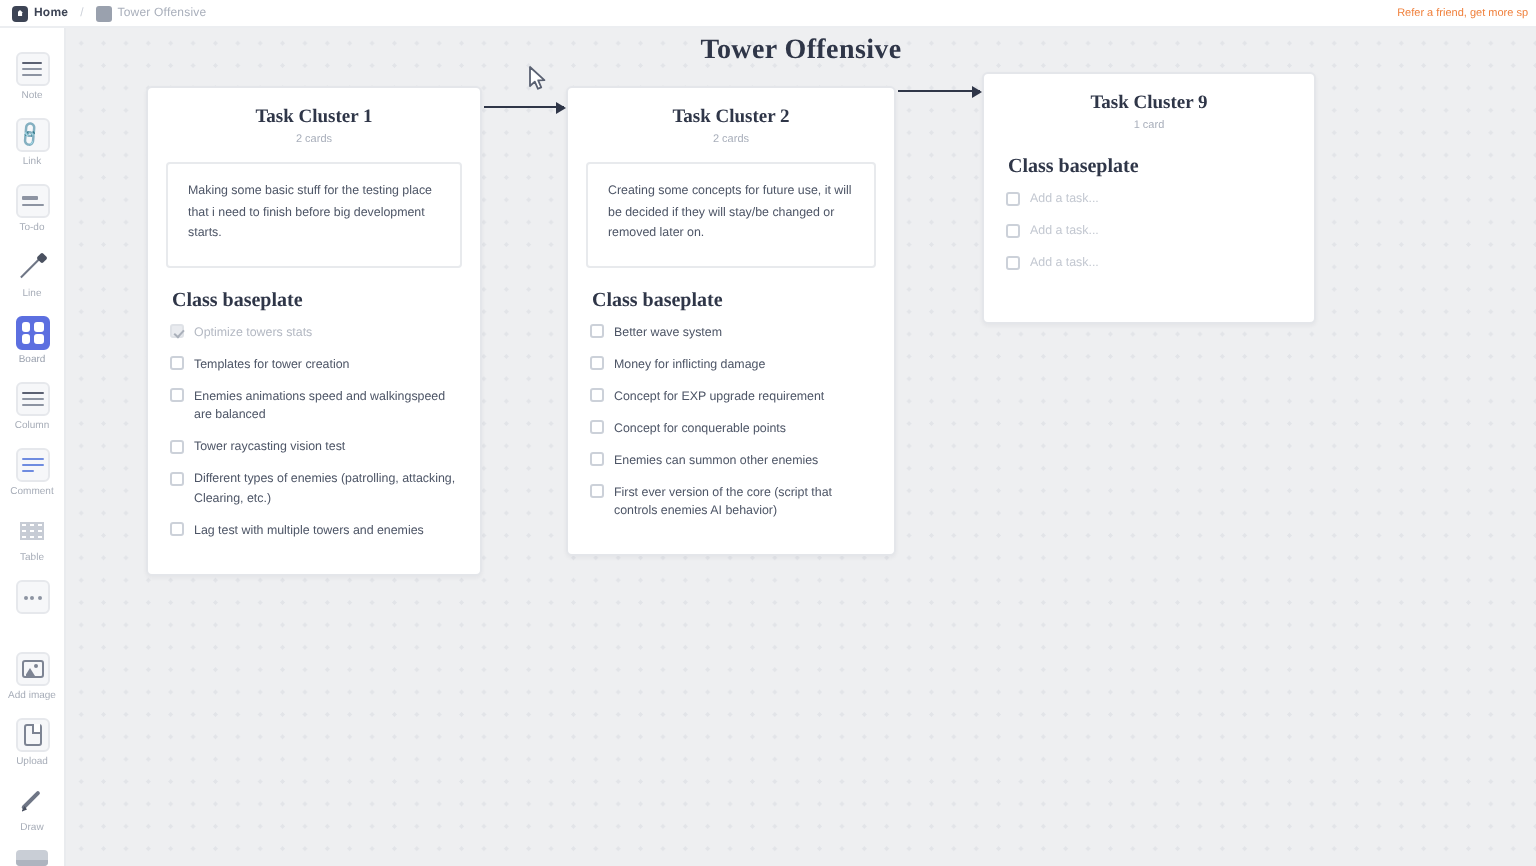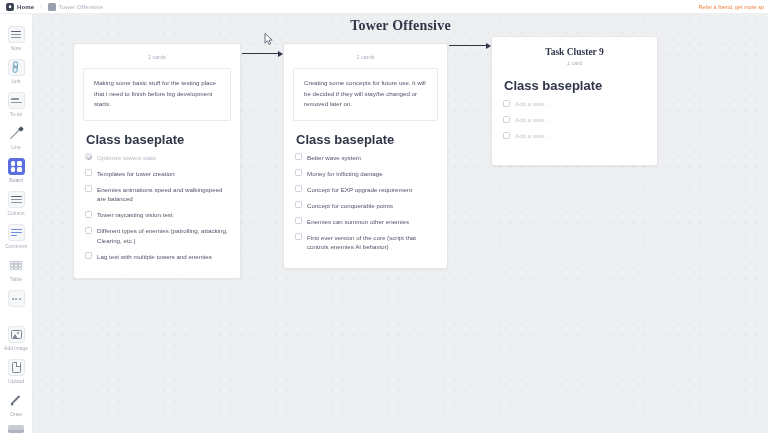--- a/index.html
+++ b/index.html
@@ -185,22 +185,22 @@
 
   .note-card {
     border: 1px solid #e8eaed; border-radius: 2px;
     padding: 9px 10px 10px 10px;
     margin-bottom: 9px;
   }
   .note-text { font-size: 6.2px; color: #4d5566; line-height: 10.5px; }
 
   .todo-card { padding: 2px 2px 0 2px; }
   .todo-title {
-    font-family: Liberation Sans, sans-serif;
-    font-size: 13px; font-weight: 700; color: #2f3648;
+    font-family: Liberation Serif, serif;
+    font-size: 10px; font-weight: 700; color: #2f3648;
     margin-bottom: 6px; margin-left: 1px;
   }
   .todo-row { display: flex; align-items: flex-start; gap: 5px; margin-bottom: 6.5px; }
   .cbox {
     flex: 0 0 auto; width: 7px; height: 7px; margin-top: .5px;
     border: 1px solid #ccd1d9; border-radius: 1.5px; background: #fff;
     position: relative;
   }
   .cbox.checked { background: #e9ebef; border-color: #dfe2e7; }
   .cbox.checked:after {
@@ -378,20 +378,21 @@
   </div>
 
   <div class="canvas">
 
     <div class="board-title">Tower Offensive</div>
 
     <div class="arrow" id="arrow1"></div>
     <div class="arrow" id="arrow2"></div>
 
     <div class="cluster" id="cluster1">
+      <div class="cluster-title">Task Cluster 1</div>
       <div class="cluster-sub">2 cards</div>
 
       <div class="note-card">
         <div class="note-text">Making some basic stuff for the testing place that i need to finish before big development starts.</div>
       </div>
 
       <div class="todo-card">
         <div class="todo-title">Class baseplate</div>
 
         <div class="todo-row">
@@ -415,20 +416,21 @@
           <span class="todo-label">Different types of enemies (patrolling, attacking, Clearing, etc.)</span>
         </div>
         <div class="todo-row">
           <span class="cbox"></span>
           <span class="todo-label">Lag test with multiple towers and enemies</span>
         </div>
       </div>
     </div>
 
     <div class="cluster" id="cluster2">
+      <div class="cluster-title">Task Cluster 2</div>
       <div class="cluster-sub">2 cards</div>
 
       <div class="note-card">
         <div class="note-text">Creating some concepts for future use, it will be decided if they will stay/be changed or removed later on.</div>
       </div>
 
       <div class="todo-card">
         <div class="todo-title">Class baseplate</div>
 
         <div class="todo-row">

